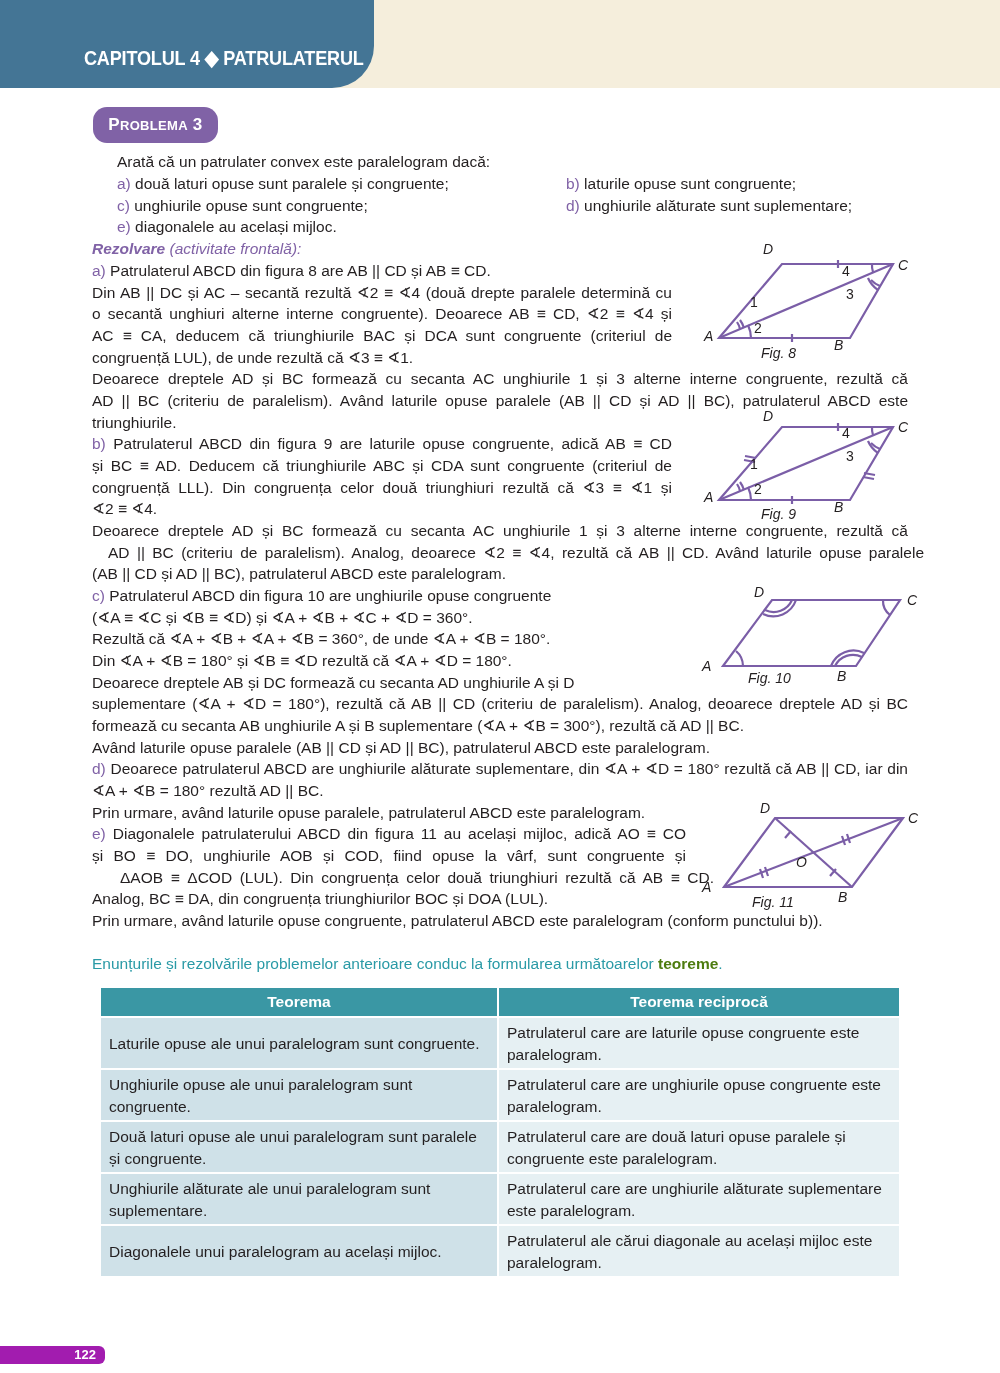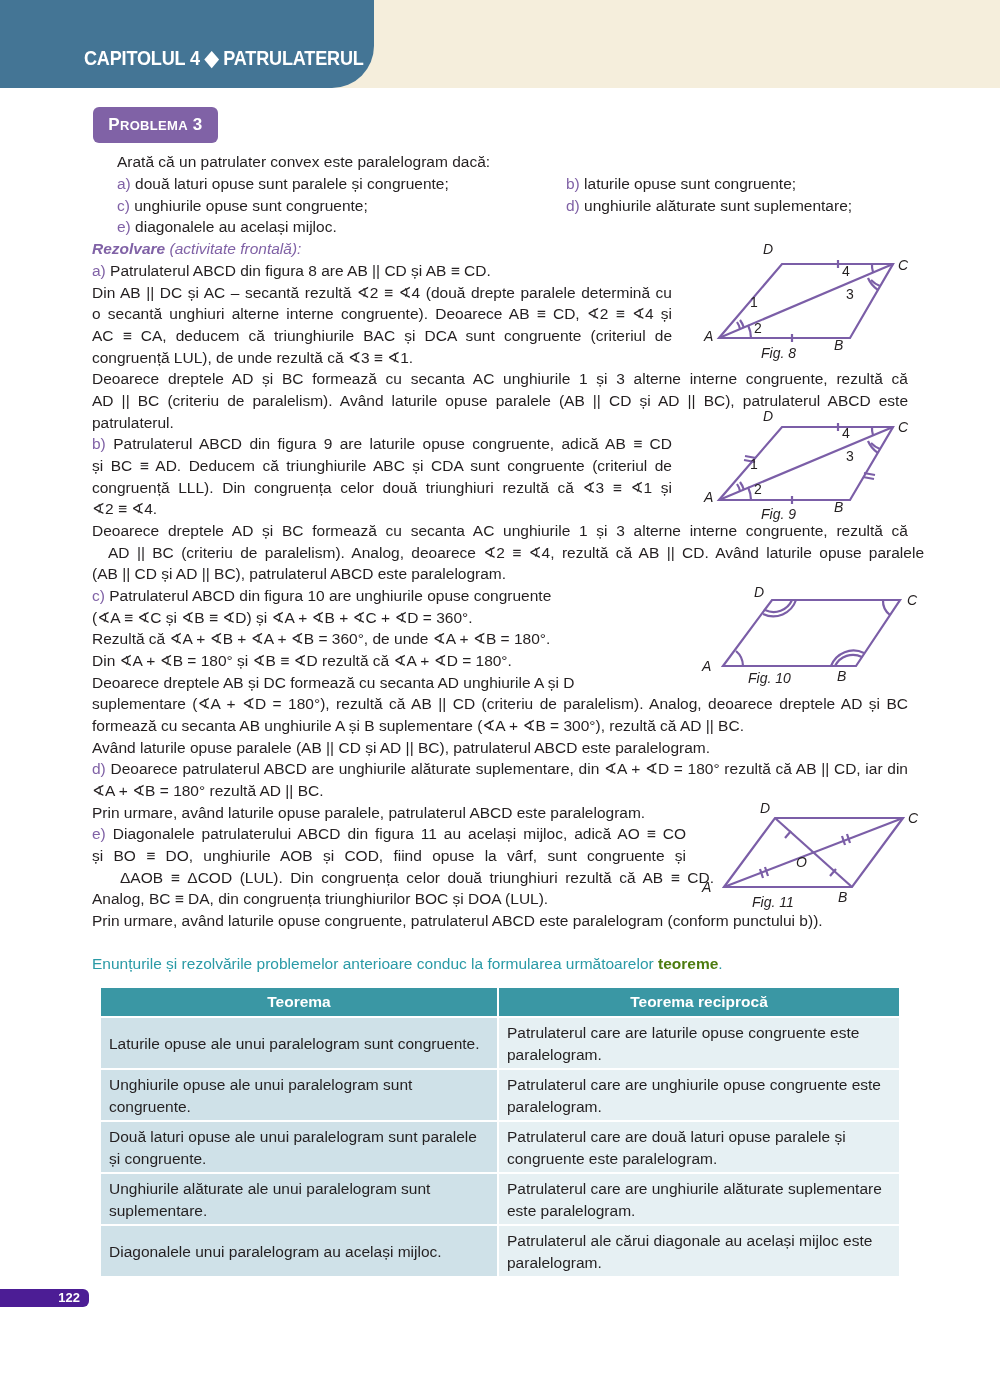--- a/index.html
+++ b/index.html
@@ -3,21 +3,21 @@
 <meta charset="utf-8">
 <style>
   * { box-sizing: border-box; margin: 0; padding: 0; }
   html, body { width: 1000px; height: 1373px; background: #ffffff; overflow: hidden; }
   body { font-family: "Liberation Sans", sans-serif; color: #231f20; position: relative; }
 
   .top-band { position: absolute; left: 0; top: 0; width: 1000px; height: 88px; background: #f5eedc; }
   .chapter-tab { position: absolute; left: 0; top: 0; width: 374px; height: 88px; background: #447595; border-bottom-right-radius: 42px; }
   .chapter-title { position: absolute; left: 84px; top: 46px; font-family: "Liberation Sans", sans-serif; font-weight: bold; font-size: 21px; color: #ffffff; letter-spacing: -0.2px; transform: scaleX(0.86); transform-origin: left; white-space: nowrap; }
 
-  .problem-badge { position: absolute; left: 93px; top: 107px; width: 125px; height: 36px; background: #8062a6; border-radius: 6px; color: #fff; font-weight: bold; font-size: 17px; line-height: 36px; text-align: center; letter-spacing: 0.3px; }
+  .problem-badge { position: absolute; left: 93px; top: 107px; width: 125px; height: 36px; background: #8062a6; border-radius: 14px; color: #fff; font-weight: bold; font-size: 17px; line-height: 36px; text-align: center; letter-spacing: 0.3px; }
   .problem-badge .small { font-size: 13px; }
 
   .txt { position: absolute; font-size: 15.5px; line-height: 21.7px; white-space: nowrap; }
   .lbl { color: #8062a6; }
   .rez { color: #8062a6; }
   .rez b { font-weight: bold; font-style: italic; }
   .rez span { font-style: italic; }
   .just { white-space: normal; text-align: justify; text-align-last: justify; }
 
   .fig { position: absolute; }
@@ -28,21 +28,21 @@
   .intro-line { position: absolute; left: 92px; top: 955px; font-size: 15.5px; color: #2a9aa6; white-space: nowrap; }
   .intro-line b { font-weight: bold; color: #4d7c0f; }
 
   .thm-table { position: absolute; left: 101px; top: 988px; width: 798px; border-collapse: separate; border-spacing: 0; }
   .thm-table th { background: #3a97a4; color: #fff; font-weight: bold; font-size: 15.5px; height: 28px; text-align: center; }
   .thm-table th.c1 { border-right: 2px solid #fff; }
   .thm-table td { font-size: 15.5px; line-height: 21.5px; padding: 4px 8px 3px 8px; height: 51.4px; vertical-align: middle; border-top: 2px solid #fff; }
   .thm-table td.c1 { background: #cfe1e8; width: 398px; border-right: 2px solid #fff; }
   .thm-table td.c2 { background: #e6f0f3; }
 
-  .page-num { position: absolute; left: 0; top: 1289px; width: 89px; height: 18px; background: #4c1d95; border-top-right-radius: 6px; border-bottom-right-radius: 6px; color: #fff; font-weight: bold; font-size: 13px; line-height: 18px; text-align: right; padding-right: 9px; }
+  .page-num { position: absolute; left: 0; top: 1346px; width: 105px; height: 18px; background: #a21caf; border-top-right-radius: 6px; border-bottom-right-radius: 6px; color: #fff; font-weight: bold; font-size: 13px; line-height: 18px; text-align: right; padding-right: 9px; }
 </style>
 </head>
 <body>
 
 <div class="top-band"></div>
 <div class="chapter-tab">
   <div class="chapter-title">CAPITOLUL 4 ◆ PATRULATERUL</div>
 </div>
 
 <div class="problem-badge"><span>P</span><span class="small">ROBLEMA</span> <span>3</span></div>
@@ -55,21 +55,21 @@
 <div class="txt" style="left:117px;top:216px;"><span class="lbl">e)</span> <span>diagonalele au același mijloc.</span></div>
 <div class="txt rez" style="left:92px;top:238px;"><b>Rezolvare</b><span> (activitate frontală):</span></div>
 
 <div class="txt" style="left:92px;top:260px;"><span class="lbl">a)</span><span> Patrulaterul ABCD din figura 8 are AB || CD și AB ≡ CD.</span></div>
 <div class="txt just" style="left:92px;top:282px;width:580px;">Din AB || DC și AC – secantă rezultă ∢2 ≡ ∢4 (două drepte paralele determină cu</div>
 <div class="txt just" style="left:92px;top:303px;width:580px;">o secantă unghiuri alterne interne congruente). Deoarece AB ≡ CD, ∢2 ≡ ∢4 și</div>
 <div class="txt just" style="left:92px;top:325px;width:580px;">AC ≡ CA, deducem că triunghiurile BAC și DCA sunt congruente (criteriul de</div>
 <div class="txt" style="left:92px;top:347px;">congruență LUL), de unde rezultă că ∢3 ≡ ∢1.</div>
 <div class="txt just" style="left:92px;top:368px;width:816px;">Deoarece dreptele AD și BC formează cu secanta AC unghiurile 1 și 3 alterne interne congruente, rezultă că</div>
 <div class="txt just" style="left:92px;top:390px;width:816px;">AD || BC (criteriu de paralelism). Având laturile opuse paralele (AB || CD și AD || BC), patrulaterul ABCD este</div>
-<div class="txt" style="left:92px;top:412px;">patrulaterul.</div>
+<div class="txt" style="left:92px;top:412px;">triunghiurile.</div>
 
 <div class="fig" style="left:700px;top:245px;">
   <svg width="220" height="120" viewBox="0 0 220 120">
     <g stroke="#7b5ea7" stroke-width="2.2" fill="none">
       <polygon points="19,93 150,93 193,19 82,19"></polygon>
       <line x1="19" y1="93" x2="193" y2="19"></line>
       <line x1="138" y1="15" x2="138" y2="23"></line>
       <line x1="92" y1="89" x2="92" y2="97"></line>
       <path d="M51,93 A32,32 0 0 0 48,80"></path>
       <path d="M40,75 A24,24 0 0 1 44,83"></path>

